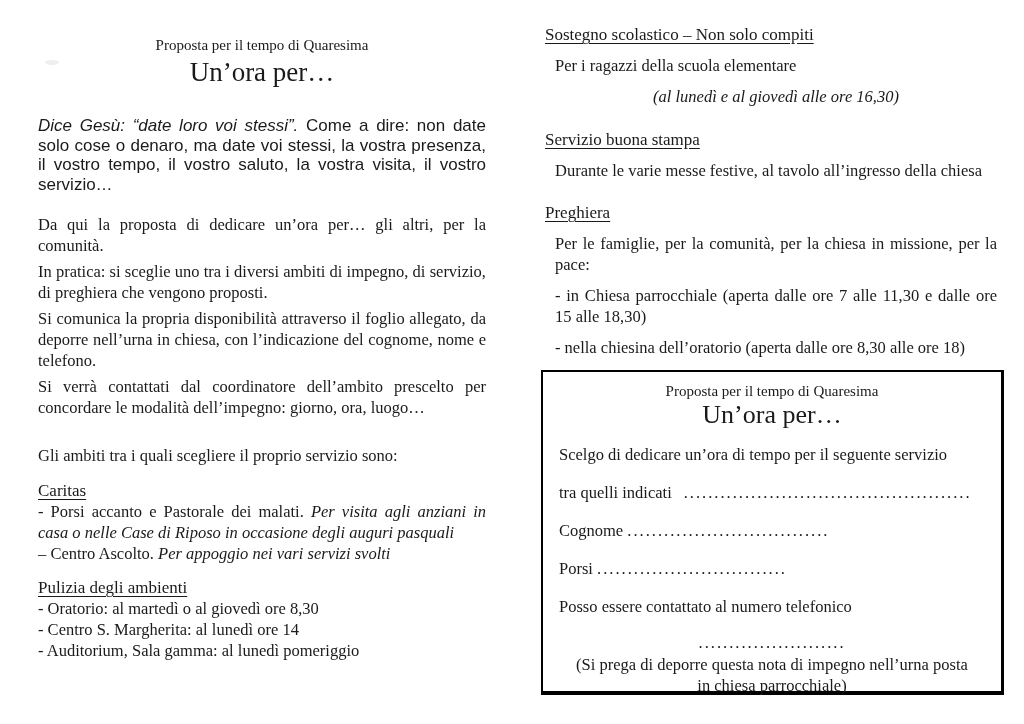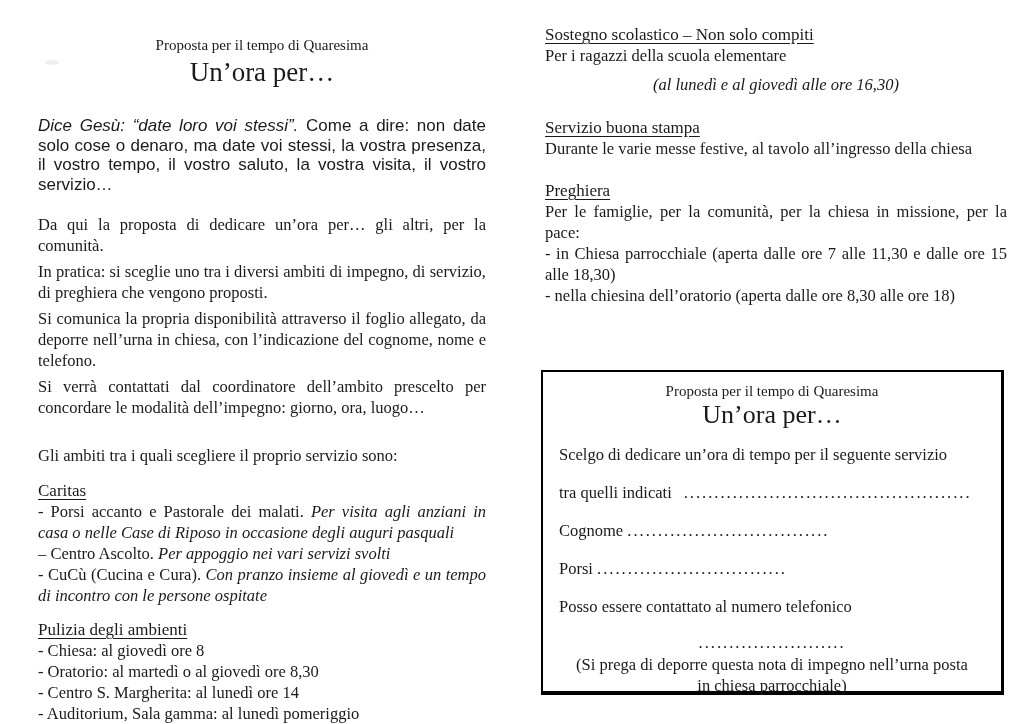--- a/index.html
+++ b/index.html
@@ -63,21 +63,21 @@
     font-size: 17px;
     line-height: 21px;
     font-weight: normal;
     text-decoration: underline;
     text-underline-offset: 3px;
     margin: 0;
   }
   .mt14 { margin-top: 14px; }
   .mt13 { margin-top: 13px; }
   .it { font-style: italic; }
-  .right-col p.body { margin: 0; }
+  .right-col p.body { margin: 10px; }
   .sched {
     font-style: italic;
     text-align: center;
     font-size: 16.5px;
     line-height: 21px;
     margin: 8px;
   }
   .rsection { margin-bottom: 20px; }
   .form-box {
     position: absolute;
@@ -142,26 +142,24 @@
     <p class="body">Si comunica la propria disponibilità attraverso il foglio allegato, da deporre nell’urna in chiesa, con l’indicazione del cognome, nome e telefono.</p>
     <p class="body">Si verrà contattati dal coordinatore dell’ambito prescelto per concordare le modalità dell’impegno: giorno, ora, luogo…</p>
   </div>
 
   <div class="ambiti-line">Gli ambiti tra i quali scegliere il proprio servizio sono:</div>
 
   <h3 class="sec-heading mt14">Caritas</h3>
   <div>
     <p class="body nogap"><span>- Porsi accanto e Pastorale dei malati. </span><span class="it">Per visita agli anziani in casa o nelle Case di Riposo in occasione degli auguri pasquali</span></p>
     <p class="body nogap"><span>– Centro Ascolto. </span><span class="it">Per appoggio nei vari servizi svolti</span></p>
-    <p class="body nogap"><span>- CuCù (Cucina e Cura). </span><span class="it">Con pranzo insieme al giovedì e un tempo di incontro con le persone ospitate</span></p>
   </div>
 
   <h3 class="sec-heading mt13">Pulizia degli ambienti</h3>
   <div>
-    <p class="body nogap">- Chiesa: al giovedì ore 8</p>
     <p class="body nogap">- Oratorio: al martedì o al giovedì ore 8,30</p>
     <p class="body nogap">- Centro S. Margherita: al lunedì ore 14</p>
     <p class="body nogap">- Auditorium, Sala gamma: al lunedì pomeriggio</p>
   </div>
 </div>
 
 <div class="right-col">
   <div class="rsection">
     <h3 class="sec-heading">Sostegno scolastico – Non solo compiti</h3>
     <p class="body">Per i ragazzi della scuola elementare</p>

